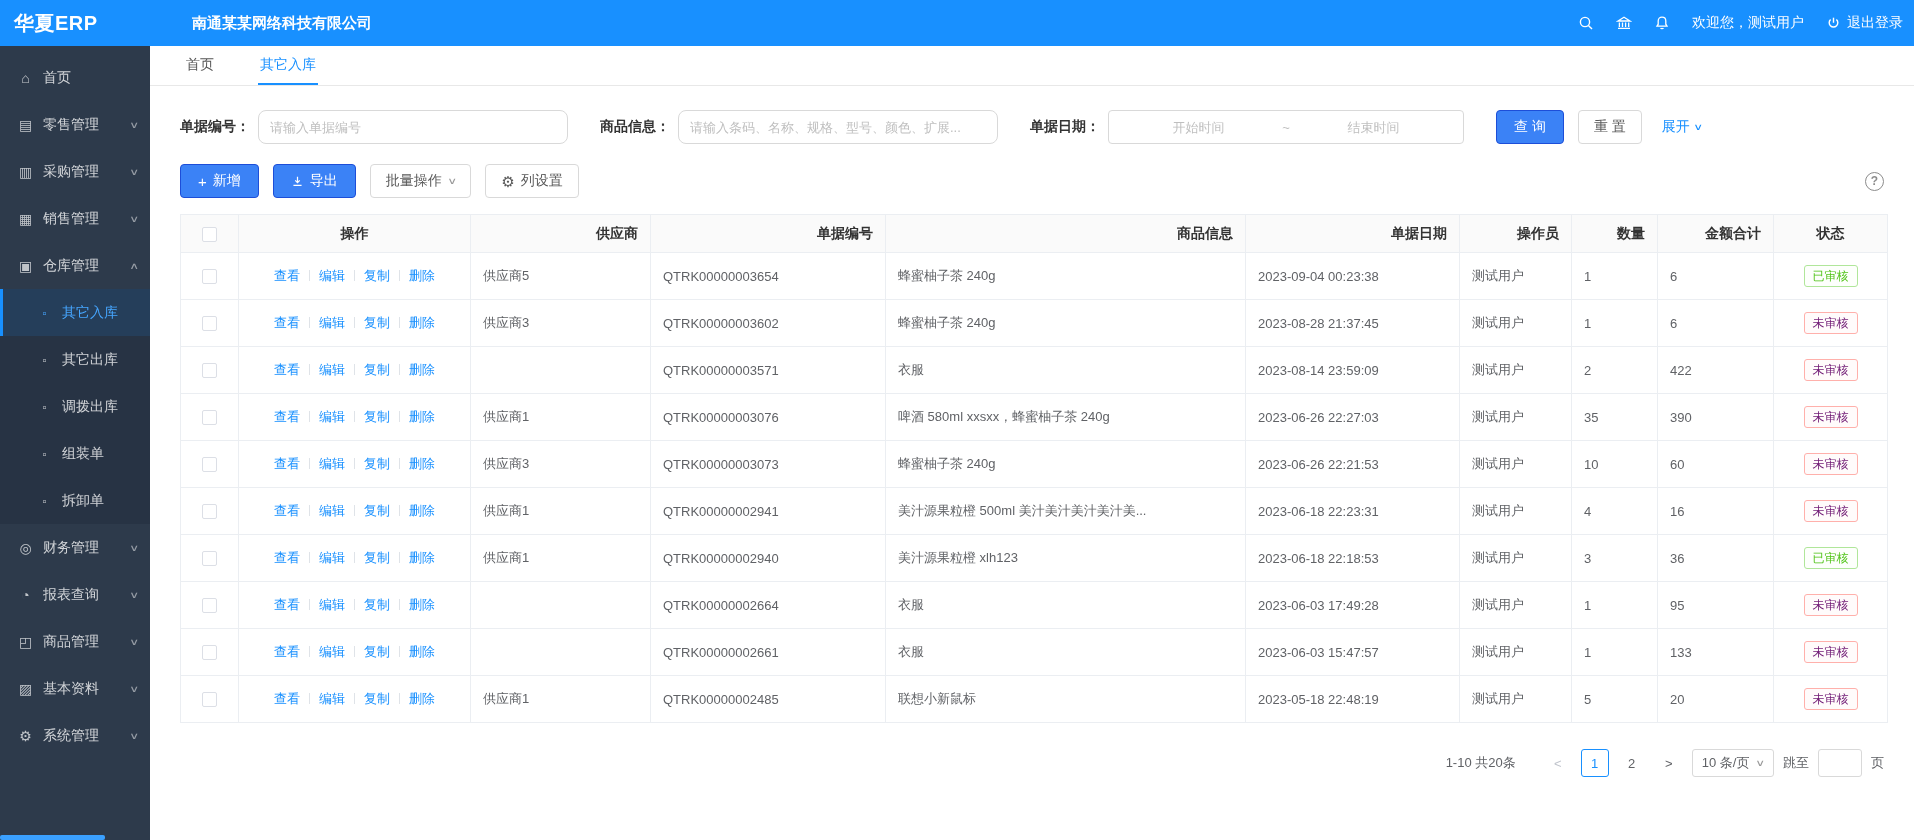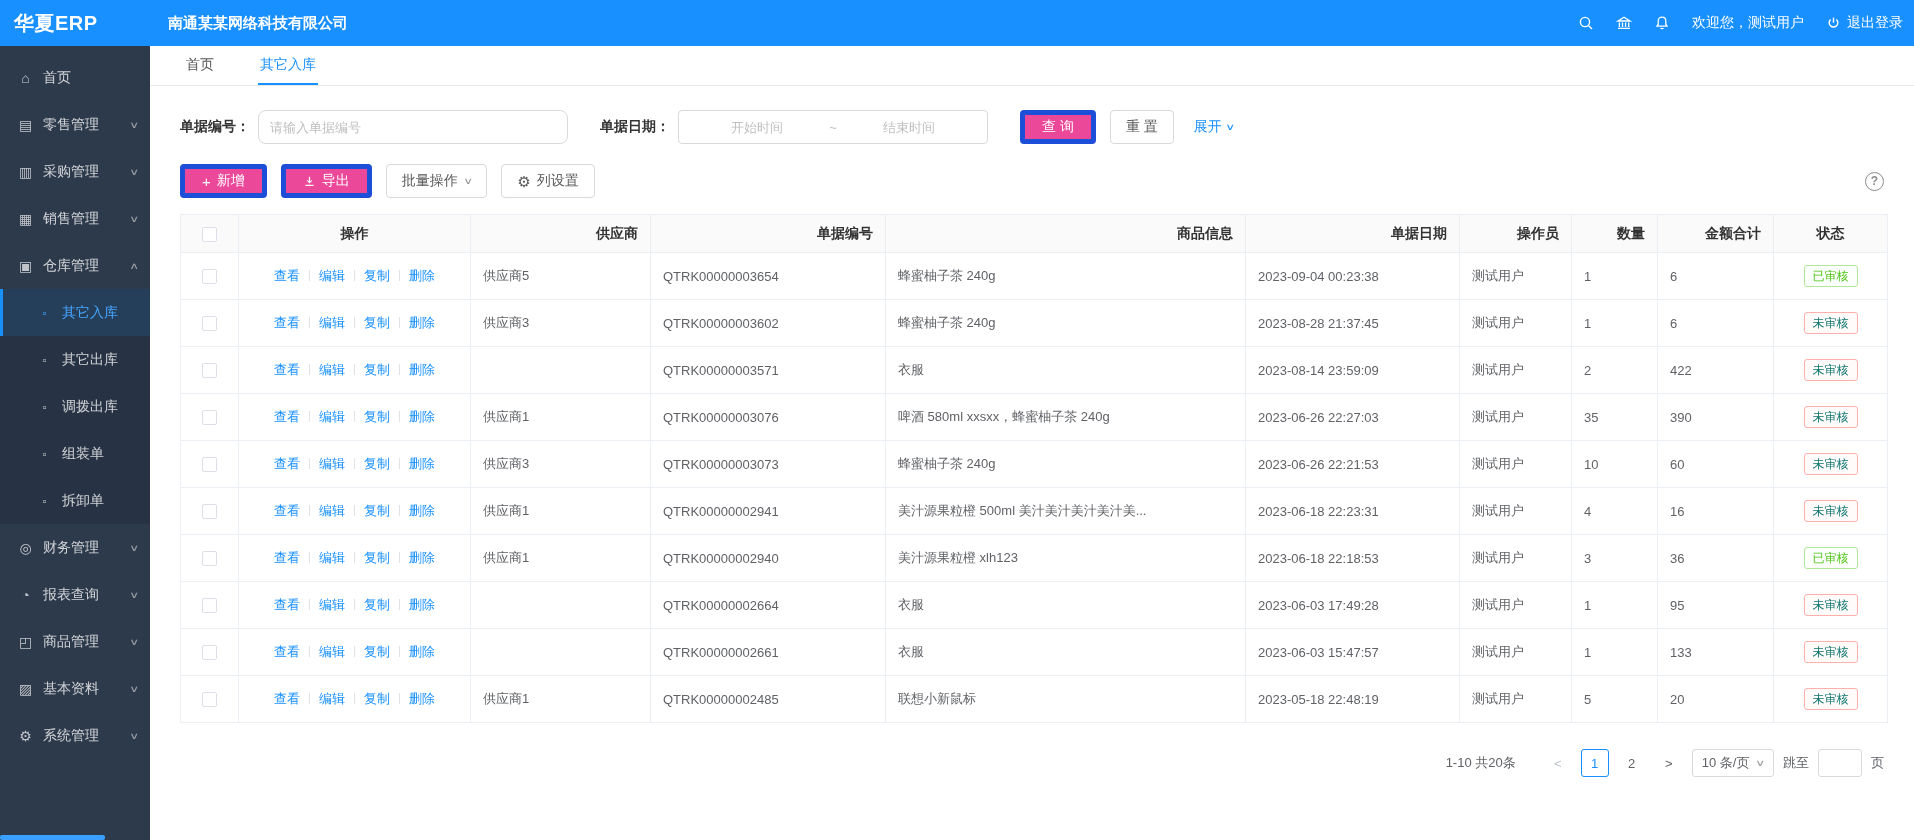--- a/index.html
+++ b/index.html
@@ -4,21 +4,21 @@
 <style>
   * { box-sizing: border-box; }
   html,body { margin:0; padding:0; }
   body {
     width:1914px; height:840px; overflow:hidden; background:#fff;
     font-family:"Liberation Sans","DejaVu Sans",sans-serif;
   }
   .app { position:relative; width:1914px; height:840px; display:flex; flex-direction:column; }
 
   
-  .topbar { height:46px; background:#1890ff; display:flex; align-items:center; color:#fff; flex-shrink:0; }
+  .topbar { height:46px; background:#1890ff; display:flex; align-items:center; color:#fff; flex-shrink:0;gap:24px; }
   .logo { width:150px; padding-left:14px; font-size:20px; font-weight:700; letter-spacing:.5px; }
   .company { font-size:15px; font-weight:600; margin-left:18px; }
   .topbar-right { margin-left:auto; display:flex; align-items:center; gap:22px; padding-right:11px; font-size:14px; }
   .hicon { display:flex; align-items:center; cursor:pointer; }
   .hicon svg { display:block; }
   .logout { display:flex; align-items:center; gap:6px; cursor:pointer; }
 
   
   .frame { flex:1; display:flex; min-height:0; }
   .sidebar { width:150px; background:#2d3a4b; flex-shrink:0; padding-top:8px; overflow:hidden; }
@@ -44,27 +44,27 @@
 
   
   .filters { display:flex; align-items:center; }
   .f-group { display:flex; align-items:center; margin-right:32px; }
   .f-label { font-size:14px; color:#333; font-weight:600; margin-right:8px; white-space:nowrap; }
   .f-input { height:34px; border:1px solid #d9d9d9; border-radius:8px; padding:0 11px; font-size:13px;
              color:#333; outline:none; font-family:inherit; }
   input::placeholder { color:#bfbfbf; }
   .w-bill { width:310px; } .w-prod { width:320px; }
   .range { display:flex; align-items:center; border:1px solid #d9d9d9; border-radius:4px; height:34px;
-           width:310px; padding:0 8px; background:#fff; }
+           width:356px; padding:0 8px; background:#fff; }
   .range input { border:none; flex:1; min-width:0; font-size:13px; text-align:center; outline:none; font-family:inherit; }
   .range .tilde { color:#bfbfbf; font-size:13px; padding:0 2px; }
 
   .btn { height:34px; border-radius:4px; font-size:14px; display:inline-flex; align-items:center;
          justify-content:center; cursor:pointer; white-space:nowrap; }
-  .btn-primary { background:#ec4899; color:#fff; border:5px solid #1d4ed8; padding:0 17px; }
+  .btn-primary { background:#3b82f6; color:#fff; border:1px solid #1d4ed8; padding:0 17px; }
   .btn-default { background:#fff; color:#595959; border:1px solid #d9d9d9; padding:0 15px;text-align:center; }
   .gap-l { margin-left:14px; }
   .expand-link { color:#1890ff; font-size:14px; display:flex; align-items:center; gap:5px;
                  cursor:pointer; margin-left:20px; }
   .expand-link .chev { font-size:9px; transform:scaleX(1.5); }
 
   
   .toolbar { margin-top:20px; display:flex; align-items:center; gap:14px; }
   .btn .b-ico { margin-right:6px; display:inline-flex; align-items:center; font-size:15px; line-height:1; }
   .btn .b-chev { margin-left:7px; font-size:9px; color:#999; transform:scaleX(1.5); }
@@ -78,21 +78,21 @@
        text-align:right; padding:0 12px; font-size:14px; }
   td { border:1px solid #ebeef2; height:47px; padding:0 12px; color:#606266; background:#fff;
        font-size:13px; white-space:nowrap; overflow:hidden; text-overflow:ellipsis; }
   th.center, td.center { text-align:center; padding:0 12px; }
   .checkbox { width:15px; height:15px; border:1px solid #dcdfe6; border-radius:2px; background:#fff;
               display:inline-block; vertical-align:middle; cursor:pointer; }
   .actions a { color:#1890ff; cursor:pointer; text-decoration:none;text-align:center; }
   .sep { display:inline-block; width:1px; height:11px; background:#dfe3e8; margin:0 9px; vertical-align:-1px; }
   .badge { display:inline-block; padding:2px 8px; font-size:12px; border-radius:3px; line-height:16px; }
   .badge.approved { color:#52c41a; border:1px solid #b0e69a; background:#fdfffc; }
-  .badge.pending  { color:#0f766e; border:1px solid #ffb0ab; background:#fffbfb; }
+  .badge.pending  { color:#701a75; border:1px solid #ffb0ab; background:#fffbfb; }
 
   
   .pagination { display:flex; justify-content:flex-end; align-items:center; margin-top:26px; gap:9px;
                 font-size:13px; color:#606266; }
   .pg-total { margin-right:19px;text-align:center; }
   .page-btn { min-width:28px; height:28px; display:flex; align-items:center; justify-content:center;
               border-radius:3px; cursor:pointer; padding:0 4px; }
   .page-btn.current { border:1px solid #1890ff; color:#1890ff; }
   .arrow { color:#c0c4cc; cursor:default; }
   .arrow.next { color:#606266; cursor:pointer; }
@@ -227,20 +227,24 @@
       </nav>
 
       <section class="content">
 
         <div class="filters">
           <div class="f-group">
             <span class="f-label">单据编号：</span>
             <input class="f-input w-bill" placeholder="请输入单据编号" style="">
           </div>
           <div class="f-group">
+            <span class="f-label">商品信息：</span>
+            <input class="f-input w-prod" placeholder="请输入条码、名称、规格、型号、颜色、扩展..." style="">
+          </div>
+          <div class="f-group">
             <span class="f-label">单据日期：</span>
             <div class="range">
               <input placeholder="开始时间" style="">
               <span class="tilde">~</span>
               <input placeholder="结束时间" style="">
             </div>
           </div>
           <button class="btn btn-primary">查 询</button>
           <button class="btn btn-default gap-l">重 置</button>
           <span class="expand-link">

